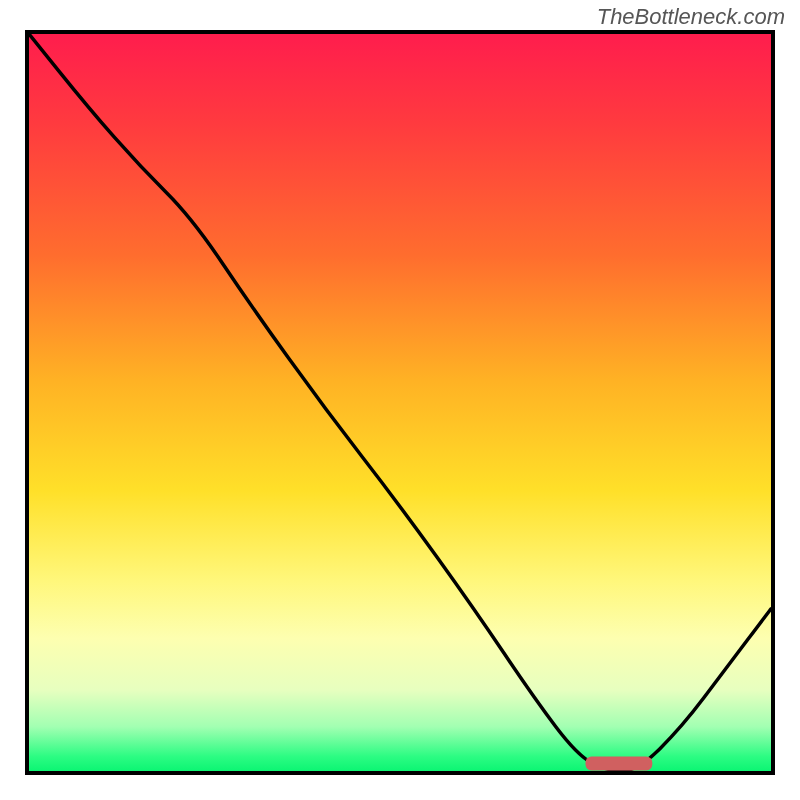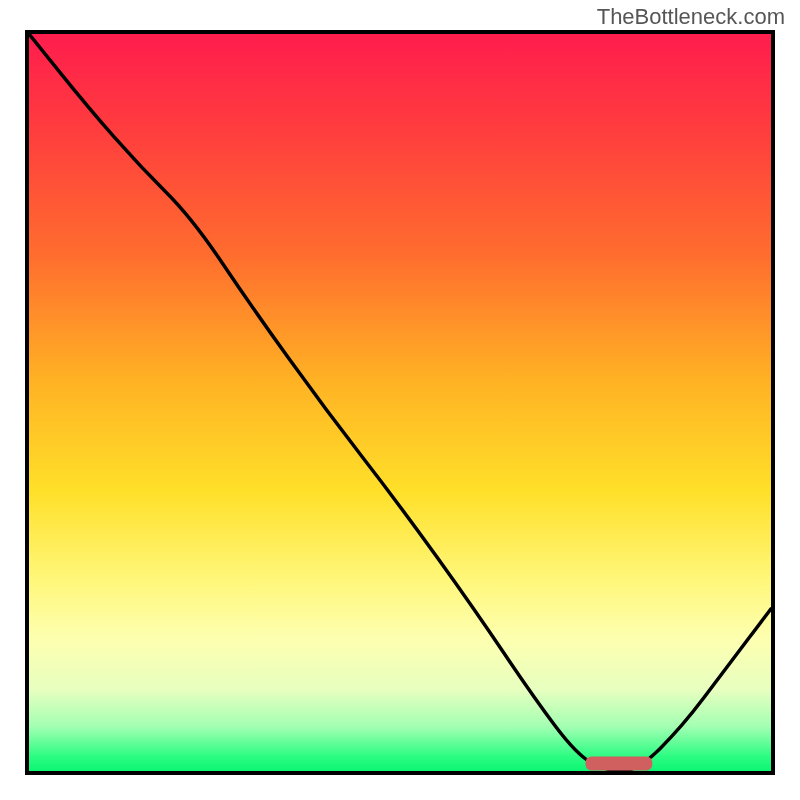--- a/index.html
+++ b/index.html
@@ -9,20 +9,21 @@
     height: 800px;
     background: #ffffff;
     overflow: hidden;
     font-family: Arial, Helvetica, sans-serif;
   }
   .chart-frame {
     position: relative;
     width: 800px;
     height: 800px;
     box-sizing: border-box;
+    font-style: italic;
   }
   .attribution {
     position: absolute;
     top: 4px;
     right: 15px;
     font-size: 22px;
     font-weight: 500;
     color: #565656;
     letter-spacing: 0px;
   }

